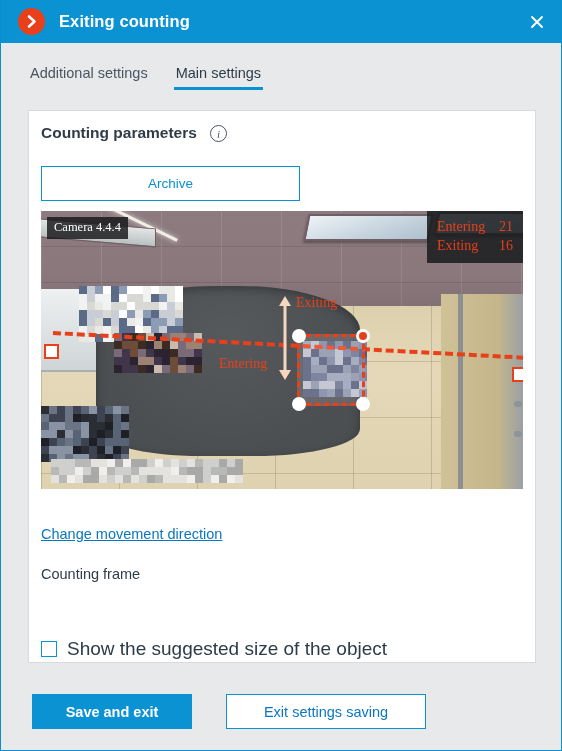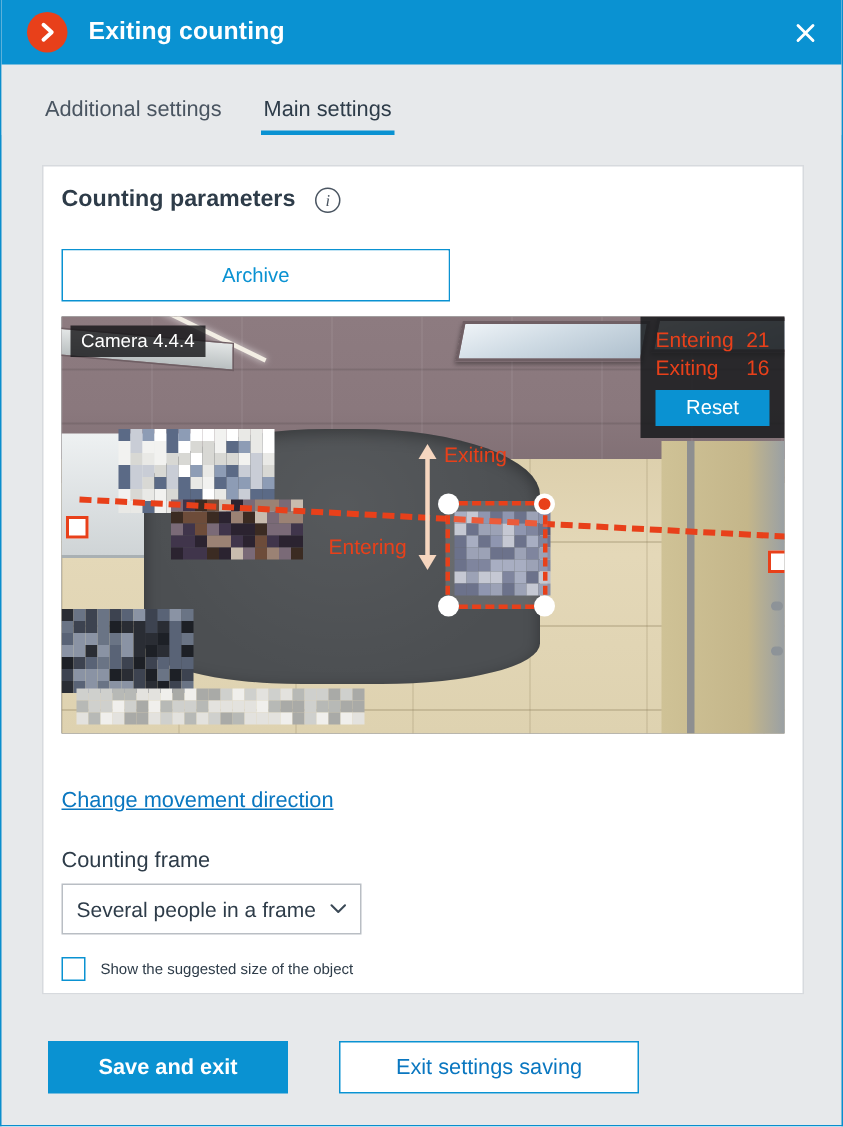--- a/index.html
+++ b/index.html
@@ -130,20 +130,21 @@
     font-weight: bold;
   }
 
   
   .video {
     position: absolute;
     left: 12px; top: 100px;
     width: 482px; height: 278px;
     overflow: hidden;
     background: #5a5a5a;
+    font-family: Liberation Serif, serif;
   }
   .scene { position: absolute; inset: 0; }
 
   
   .ceiling {
     position: absolute; left: 0; top: 0; width: 100%; height: 40%;
     background:
       linear-gradient(180deg, #8d7b80 0%, #8a787d 55%, #7e6d72 100%);
   }
   .ceiling-lines {
@@ -350,21 +351,21 @@
     cursor: pointer;
   }
   .checkbox {
     width: 16px; height: 16px;
     border: 1.6px solid #0a92d2;
     background: #ffffff;
     flex: 0 0 auto;
   }
   .checkbox-label {
     margin-left: 10px;
-    font-size: 10px;
+    font-size: 19px;
     color: #2e3c49;
     white-space: nowrap;
   }
 
   
   .btn {
     position: absolute;
     height: 35px;
     display: flex; align-items: center; justify-content: center;
     font-size: 14.5px;
@@ -812,21 +813,20 @@
 
       <div class="count-panel">
         <div class="count-row">
           <span>Entering</span>
           <span>21</span>
         </div>
         <div class="count-row">
           <span>Exiting</span>
           <span>16</span>
         </div>
-        <div class="reset-btn">Reset</div>
       </div>
 
       <div class="count-line"></div>
       <div class="line-end le-left"></div>
       <div class="line-end le-right"></div>
 
       <div class="dir-arrow">
         <svg width="20" height="86" viewBox="0 0 20 86" aria-hidden="true">
           <line x1="10" y1="6" x2="10" y2="80" stroke="#f6d6bf" stroke-width="3"></line>
           <path d="M10 1 L16 11 L4 11 Z" fill="#f6d6bf"></path>
@@ -840,28 +840,20 @@
         <div class="handle h-tl"></div>
         <div class="handle h-tr dot"></div>
         <div class="handle h-bl"></div>
         <div class="handle h-br"></div>
       </div>
     </div>
 
     <div class="link">Change movement direction</div>
 
     <div class="field-label">Counting frame</div>
-    <div class="select">
-      <span class="select-value">Several people in a frame</span>
-      <span class="chev">
-        <svg width="11" height="8" viewBox="0 0 11 8" aria-hidden="true">
-          <path d="M1 1.5 L5.5 6 L10 1.5" fill="none" stroke="#3c4a57" stroke-width="1.4" stroke-linecap="round" stroke-linejoin="round"></path>
-        </svg>
-      </span>
-    </div>
 
     <div class="checkbox-row">
       <span class="checkbox"></span>
       <span class="checkbox-label">Show the suggested size of the object</span>
     </div>
   </div>
 
   <div class="btn btn-primary">Save and exit</div>
   <div class="btn btn-secondary">Exit settings saving</div>
 

